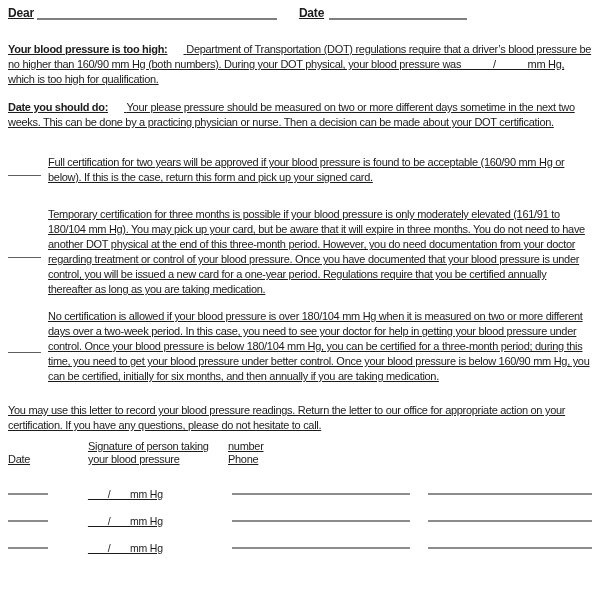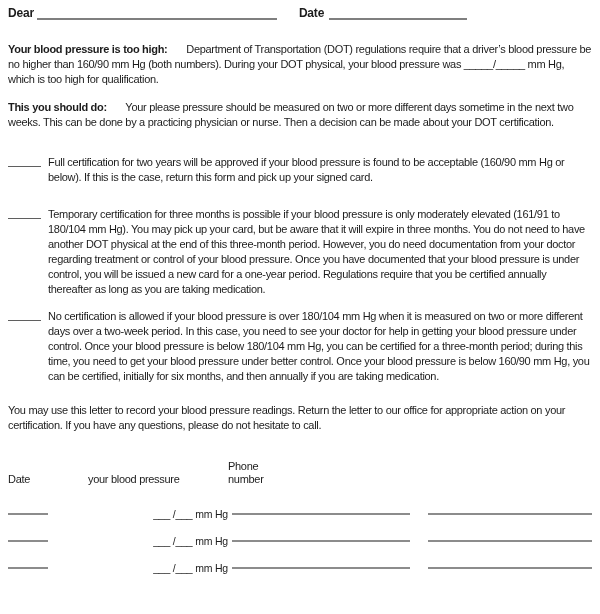--- a/index.html
+++ b/index.html
@@ -7,56 +7,57 @@
   .page {
     width:600px; height:614px;
     padding:6px 8px;
     background:#ffffff;
     color:#1c1c1c;
     font-family:"Liberation Sans", sans-serif;
     font-size:11px;
     line-height:15px;
     letter-spacing:-0.3px;
     overflow:hidden;
+    text-decoration:underline;
   }
 
   
   .salutation-row { display:flex; align-items:flex-start; height:16px; margin-bottom:20px; }
   .sal-label { font-weight:700; font-size:12px; line-height:15px; letter-spacing:-0.2px; }
   .blank { display:inline-block; border-bottom:2px solid #7f7f7f; height:14px; }
   .dear-blank { width:240px; margin-left:3px; }
   .date-group { margin-left:22px; display:flex; }
   .date-blank { width:138px; margin-left:5px; }
 
   
   .para { margin-bottom:13px; }
   .para .lead { font-weight:700; margin-right:16px; }
   .para-instructions { margin-bottom:25px; }
-  .para-closing { margin-bottom:26px; }
+  .para-closing { margin-bottom:6px; }
 
   
-  .option { display:flex; align-items:flex-start; }
+  .option { display:flex; align-items:center; }
   .option-blank { flex:none; width:33px; height:12px; border-bottom:1.5px solid #5f5f5f; margin-right:7px; }
   .option-text { flex:1; }
   .option-1 { margin-bottom:22px; }
   .option-2 { margin-bottom:12px; }
   .option-3 { margin-bottom:19px; }
 
   
   .log-table { width:584px; }
   .log-header, .log-row { display:grid; grid-template-columns:80px 140px 200px 1fr; }
   .log-header { line-height:13px; }
   .hdr-cell { display:flex; flex-direction:column; justify-content:flex-end; min-height:27px; }
   .log-rows { margin-top:8px; }
   .log-row { height:27px; align-items:end; }
   .row-blank { display:inline-block; border-bottom:2px solid #8c8c8c; height:4px; margin-bottom:2px; }
   .date-entry-blank { width:40px; }
   .sig-entry-blank { width:178px; margin-left:4px; }
   .phone-entry-blank { width:164px; }
-  .bp-cell { font-size:10.5px; line-height:14px; letter-spacing:-0.2px; white-space:nowrap;text-align:right; }
+  .bp-cell { font-size:10.5px; line-height:14px; letter-spacing:-0.2px; white-space:nowrap; }
 </style>
 </head>
 <body>
 
 <div class="page">
 
   <div class="salutation-row">
     <span class="sal-label">Dear</span>
     <span class="blank dear-blank"></span>
     <span class="date-group">
@@ -64,21 +65,21 @@
       <span class="blank date-blank"></span>
     </span>
   </div>
 
   <p class="para para-intro">
     <span class="lead">Your blood pressure is too high:</span>
     <span>Department of Transportation (DOT) regulations require that a driver’s blood pressure be no higher than 160/90 mm Hg (both numbers). During your DOT physical, your blood pressure was _____/_____ mm Hg, which is too high for qualification.</span>
   </p>
 
   <p class="para para-instructions">
-    <span class="lead">This you should do:</span>
+    <span class="lead">Date you should do:</span>
     <span>Your please pressure should be measured on two or more different days sometime in the next two weeks. This can be done by a practicing physician or nurse. Then a decision can be made about your DOT certification.</span>
   </p>
 
   <div class="option option-1">
     <span class="option-blank"></span>
     <div class="option-text">Full certification for two years will be approved if your blood pressure is found to be acceptable (160/90 mm Hg or below). If this is the case, return this form and pick up your signed card.</div>
   </div>
 
   <div class="option option-2">
     <span class="option-blank"></span>
@@ -92,25 +93,26 @@
 
   <p class="para para-closing">You may use this letter to record your blood pressure readings. Return the letter to our office for appropriate action on your certification. If you have any questions, please do not hesitate to call.</p>
 
   <div class="log-table">
 
     <div class="log-header">
       <div class="hdr-cell">
         <span>Date</span>
       </div>
       <div class="hdr-cell">
+        <span>Signature of person taking</span>
         <span>your blood pressure</span>
       </div>
       <div class="hdr-cell">
+        <span>number</span>
         <span>Phone</span>
-        <span>number</span>
       </div>
     </div>
 
     <div class="log-rows">
 
       <div class="log-row">
         <div><span class="row-blank date-entry-blank"></span></div>
         <div class="bp-cell">___ /___ mm Hg</div>
         <div><span class="row-blank sig-entry-blank"></span></div>
         <div><span class="row-blank phone-entry-blank"></span></div>

